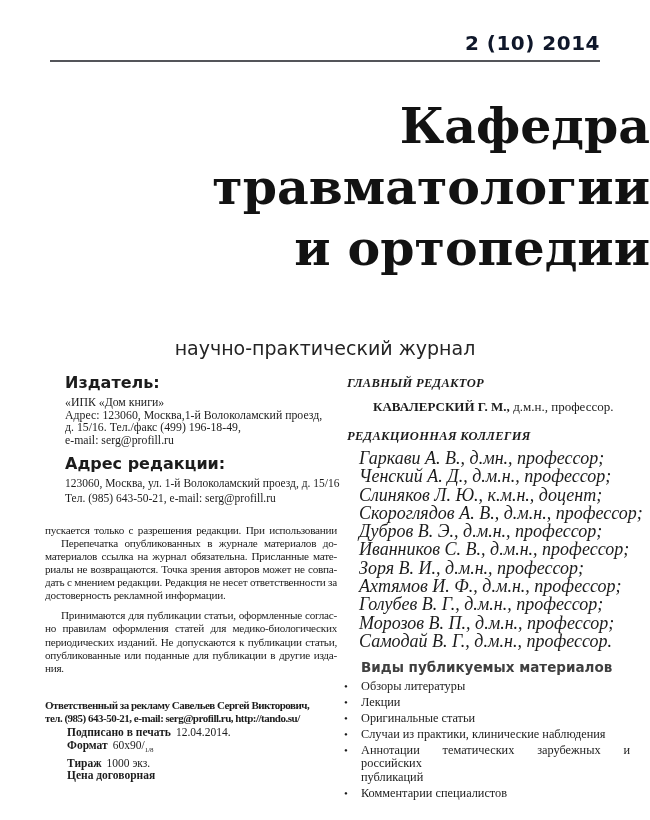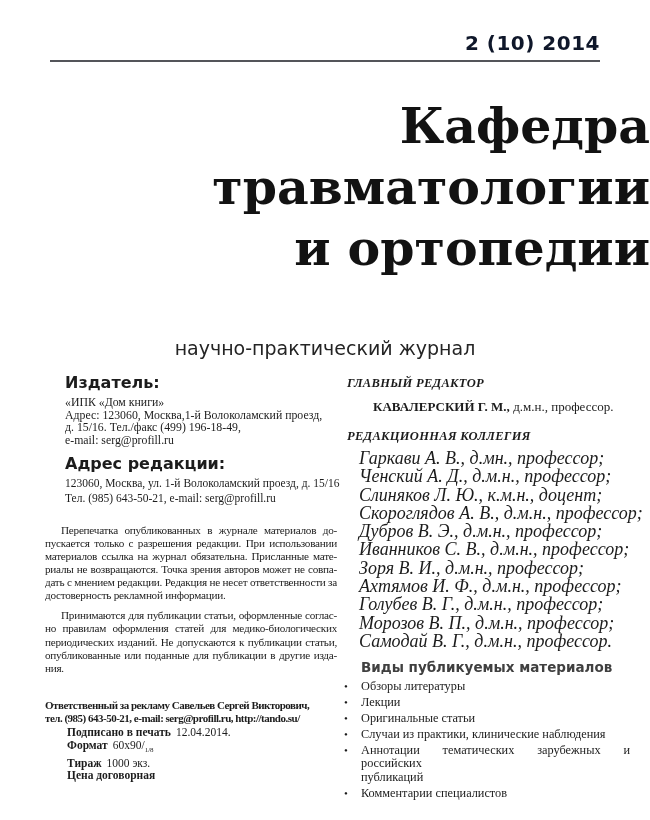--- a/index.html
+++ b/index.html
@@ -99,22 +99,22 @@
       <div>e-mail: serg@profill.ru</div>
     </div>
 
     <div class="sans-h addr-h">Адрес редакции:</div>
     <div class="addr-lines">
       <div>123060, Москва, ул. 1-й Волоколамский проезд, д. 15/16</div>
       <div>Тел. (985) 643-50-21, e-mail: serg@profill.ru</div>
     </div>
 
     <div class="para">
+      <div class="jl">пускается только с разрешения редакции. При использовании</div>
       <div class="jl first">Перепечатка опубликованных в журнале материалов до-</div>
-      <div class="jl">пускается только с разрешения редакции. При использовании</div>
       <div class="jl">материалов ссылка на журнал обязательна. Присланные мате-</div>
       <div class="jl">риалы не возвращаются. Точка зрения авторов может не совпа-</div>
       <div class="jl">дать с мнением редакции. Редакция не несет ответственности за</div>
       <div class="jl last">достоверность рекламной информации.</div>
     </div>
 
     <div class="para">
       <div class="jl first">Принимаются для публикации статьи, оформленные соглас-</div>
       <div class="jl">но правилам оформления статей для медико-биологических</div>
       <div class="jl">периодических изданий. Не допускаются к публикации статьи,</div>

